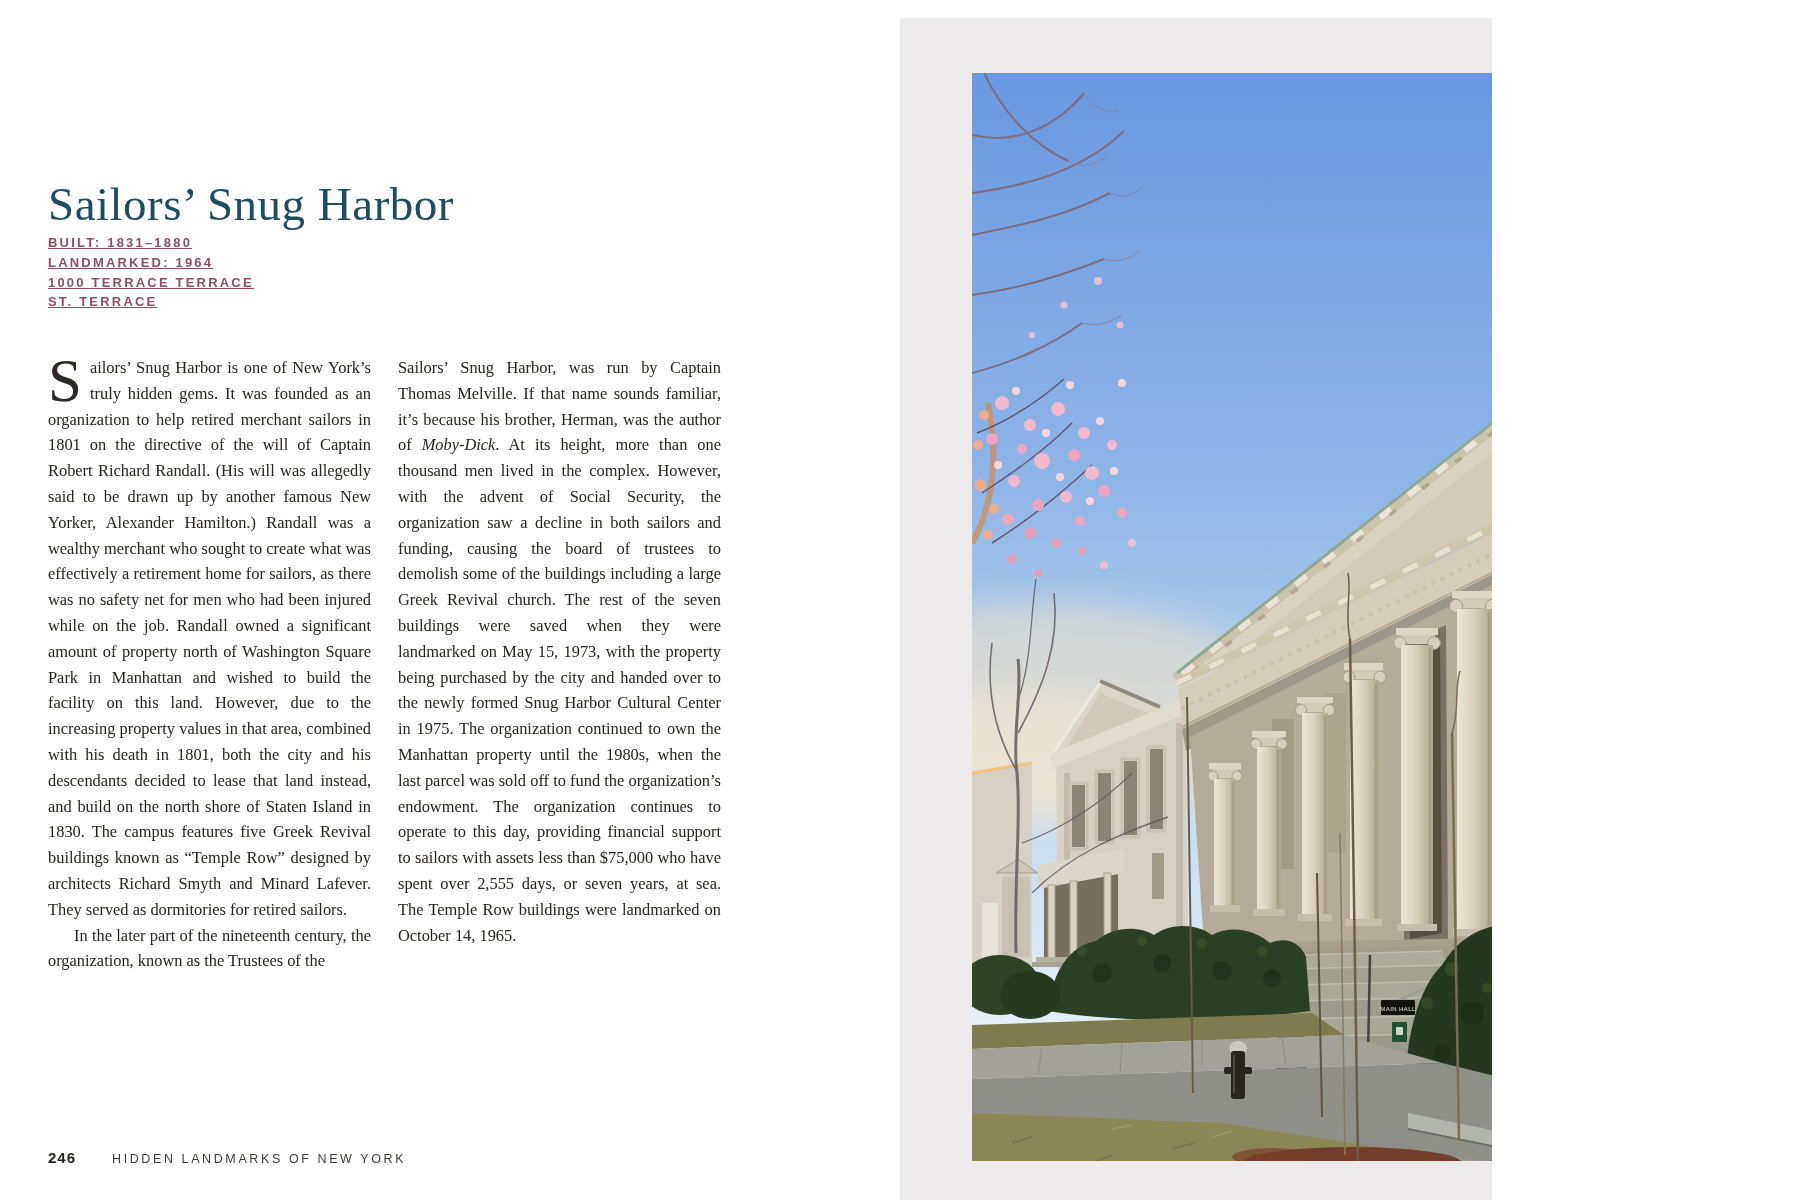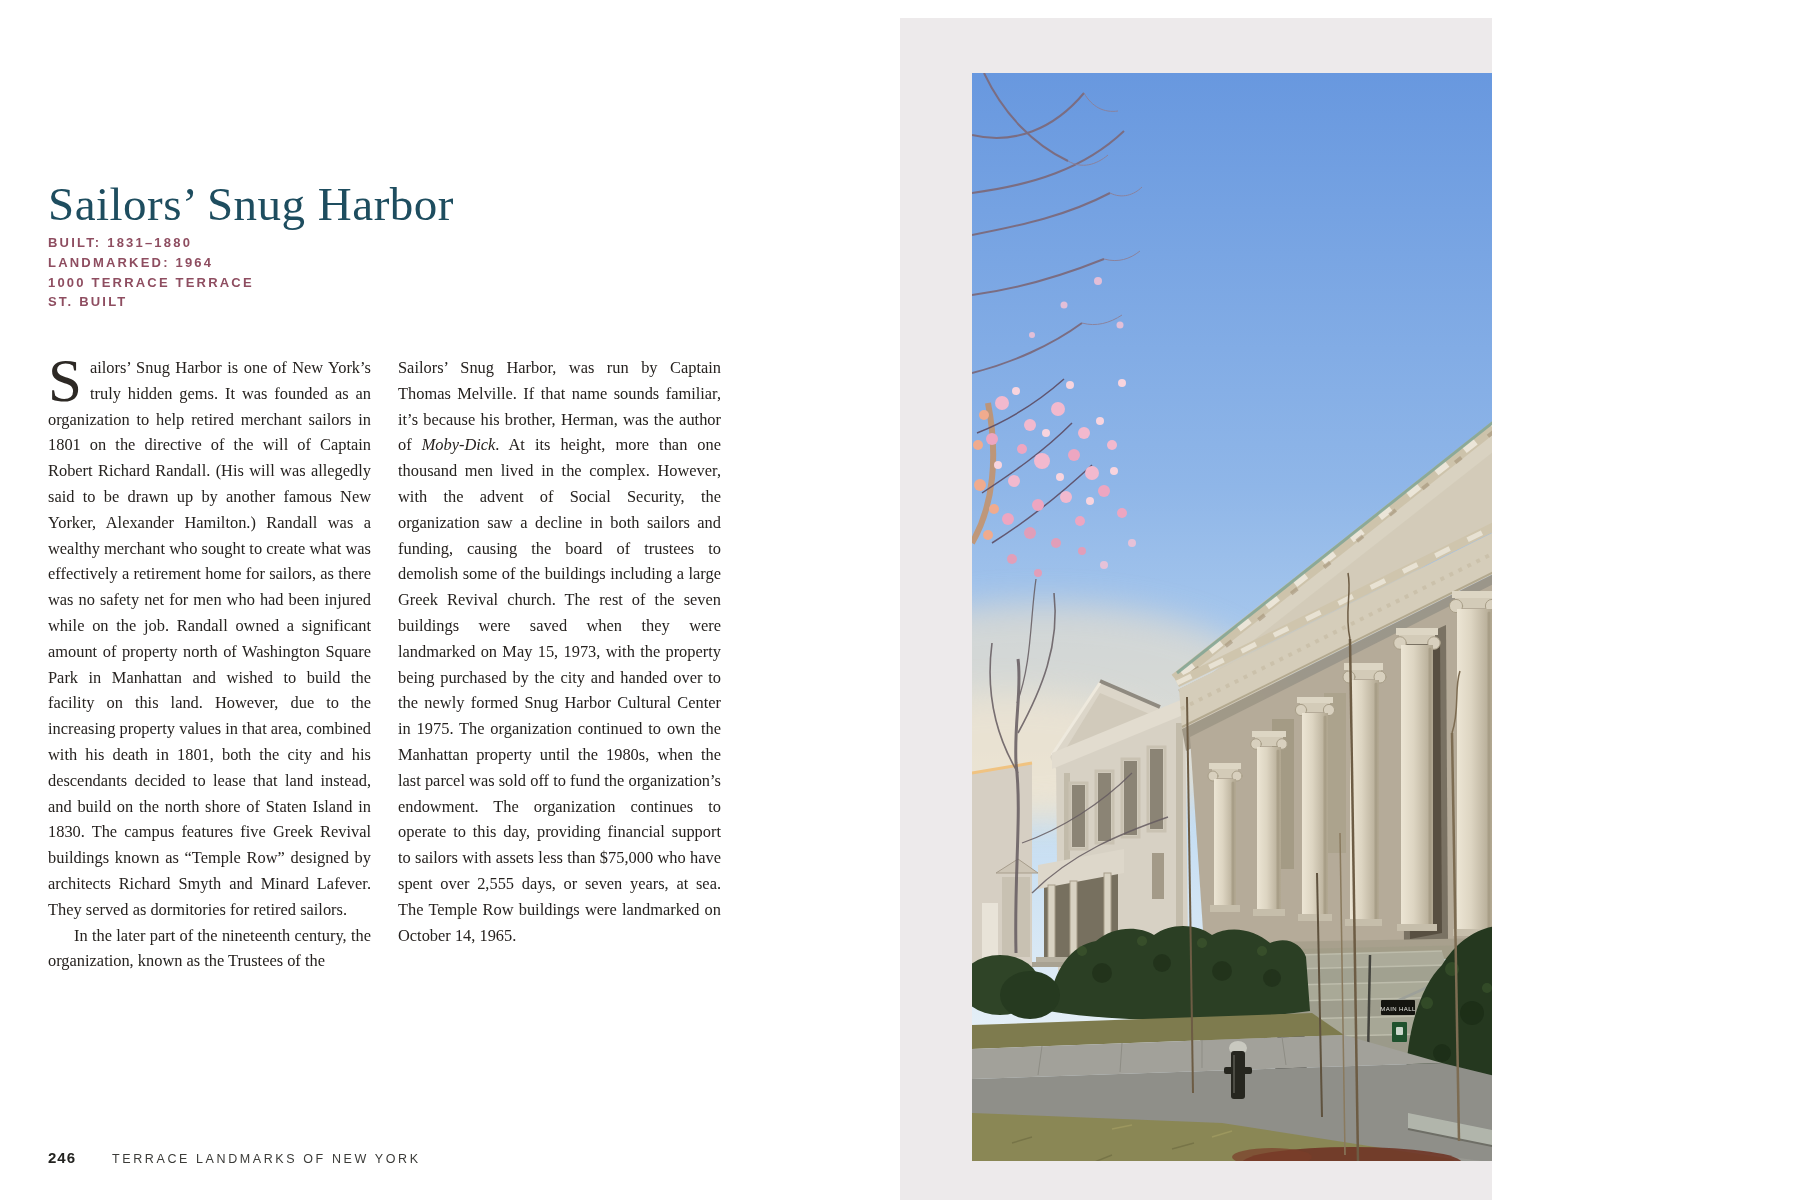--- a/index.html
+++ b/index.html
@@ -1,20 +1,20 @@
 <!DOCTYPE html>
 <html><head>
 <meta charset="utf-8">
 <style>
   html,body{margin:0;padding:0;background:#fff;}
   .spread{position:relative;width:1492px;height:1200px;overflow:hidden;background:#701a75;font-family:"Liberation Serif",serif;margin-top:18px;}
   .left-page{position:absolute;left:0;top:0;width:900px;height:1200px;background:#ffffff;}
   .right-page{position:absolute;left:900px;top:0;width:900px;height:1200px;background:#edeaeb;}
   .page-title{position:absolute;left:48px;top:128px;font-family:"Liberation Serif",serif;font-weight:400;font-size:47px;color:#1e4d5f;letter-spacing:.5px;}
-  .meta-block{position:absolute;left:48px;top:215px;font-family:"Liberation Sans",sans-serif;font-size:13px;font-weight:700;color:#8e4d60;letter-spacing:2.2px;line-height:19.8px;}
+  .meta-block{position:absolute;left:48px;top:215px;font-family:"Liberation Sans",sans-serif;font-size:13px;font-weight:700;color:#8e4d60;letter-spacing:2.2px;line-height:19.8px;text-decoration:underline;}
   .meta-line{display:block;}
   .columns{position:absolute;left:48px;top:337px;width:673px;display:flex;gap:27px;}
   .col{width:323px;text-align:justify;font-size:16.4px;line-height:25.8px;color:#26221f;}
   .col p{margin:0;}
   .dropcap{float:left;font-size:61px;line-height:45px;padding:3px 8px 0 0;color:#2d2925;}
   .indent{ text-indent:26px; }
   .col em{font-style:italic;}
   .footer{position:absolute;left:48px;top:1131px;display:flex;align-items:baseline;font-family:"Liberation Sans",sans-serif;gap:16px;}
   .page-number{font-size:15px;font-weight:700;color:#232320;letter-spacing:1px;}
   .book-title{font-size:12.5px;color:#3b3b38;letter-spacing:2.6px;margin-left:20px;}
@@ -27,36 +27,36 @@
 <div class="spread">
 
   <div class="left-page">
 
     <h1 class="page-title">Sailors’ Snug Harbor</h1>
 
     <div class="meta-block">
       <span class="meta-line">BUILT: 1831–1880</span>
       <span class="meta-line">LANDMARKED: 1964</span>
       <span class="meta-line">1000 TERRACE TERRACE</span>
-      <span class="meta-line">ST. BUILT</span>
+      <span class="meta-line">ST. TERRACE</span>
     </div>
 
     <div class="columns">
       <div class="col">
         <p><span class="dropcap">S</span><span>ailors’ Snug Harbor is one of New York’s truly hidden gems. It was founded as an organization to help retired merchant sailors in 1801 on the directive of the will of Captain Robert Richard Randall. (His will was allegedly said to be drawn up by another famous New Yorker, Alexander Hamilton.) Randall was a wealthy merchant who sought to create what was effectively a retirement home for sailors, as there was no safety net for men who had been injured while on the job. Randall owned a significant amount of property north of Washington Square Park in Manhattan and wished to build the facility on this land. However, due to the increasing property values in that area, combined with his death in 1801, both the city and his descendants decided to lease that land instead, and build on the north shore of Staten Island in 1830. The campus features five Greek Revival buildings known as “Temple Row” designed by architects Richard Smyth and Minard Lafever. They served as dormitories for retired sailors.</span></p>
         <p class="indent">In the later part of the nineteenth century, the organization, known as the Trustees of the</p>
       </div>
       <div class="col">
         <p><span>Sailors’ Snug Harbor, was run by Captain Thomas Melville. If that name sounds familiar, it’s because his brother, Herman, was the author of </span><em>Moby-Dick</em><span>. At its height, more than one thousand men lived in the complex. However, with the advent of Social Security, the organization saw a decline in both sailors and funding, causing the board of trustees to demolish some of the buildings including a large Greek Revival church. The rest of the seven buildings were saved when they were landmarked on May 15, 1973, with the property being purchased by the city and handed over to the newly formed Snug Harbor Cultural Center in 1975. The organization continued to own the Manhattan property until the 1980s, when the last parcel was sold off to fund the organization’s endowment. The organization continues to operate to this day, providing financial support to sailors with assets less than $75,000 who have spent over 2,555 days, or seven years, at sea. The Temple Row buildings were landmarked on October 14, 1965.</span></p>
       </div>
     </div>
 
     <div class="footer">
       <span class="page-number">246</span>
-      <span class="book-title">TERRACE LANDMARKS OF NEW YORK</span>
+      <span class="book-title">HIDDEN LANDMARKS OF NEW YORK</span>
     </div>
   </div>
 
   <div class="right-page">
     <div class="photo-frame">
       <svg width="772" height="1088" viewBox="0 0 772 1088" xmlns="http://www.w3.org/2000/svg">
         <defs>
           <linearGradient id="sky" x1="0" y1="0" x2="0" y2="1">
             <stop offset="0%" stop-color="#6898df"></stop>
             <stop offset="38%" stop-color="#8fb6e8"></stop>

